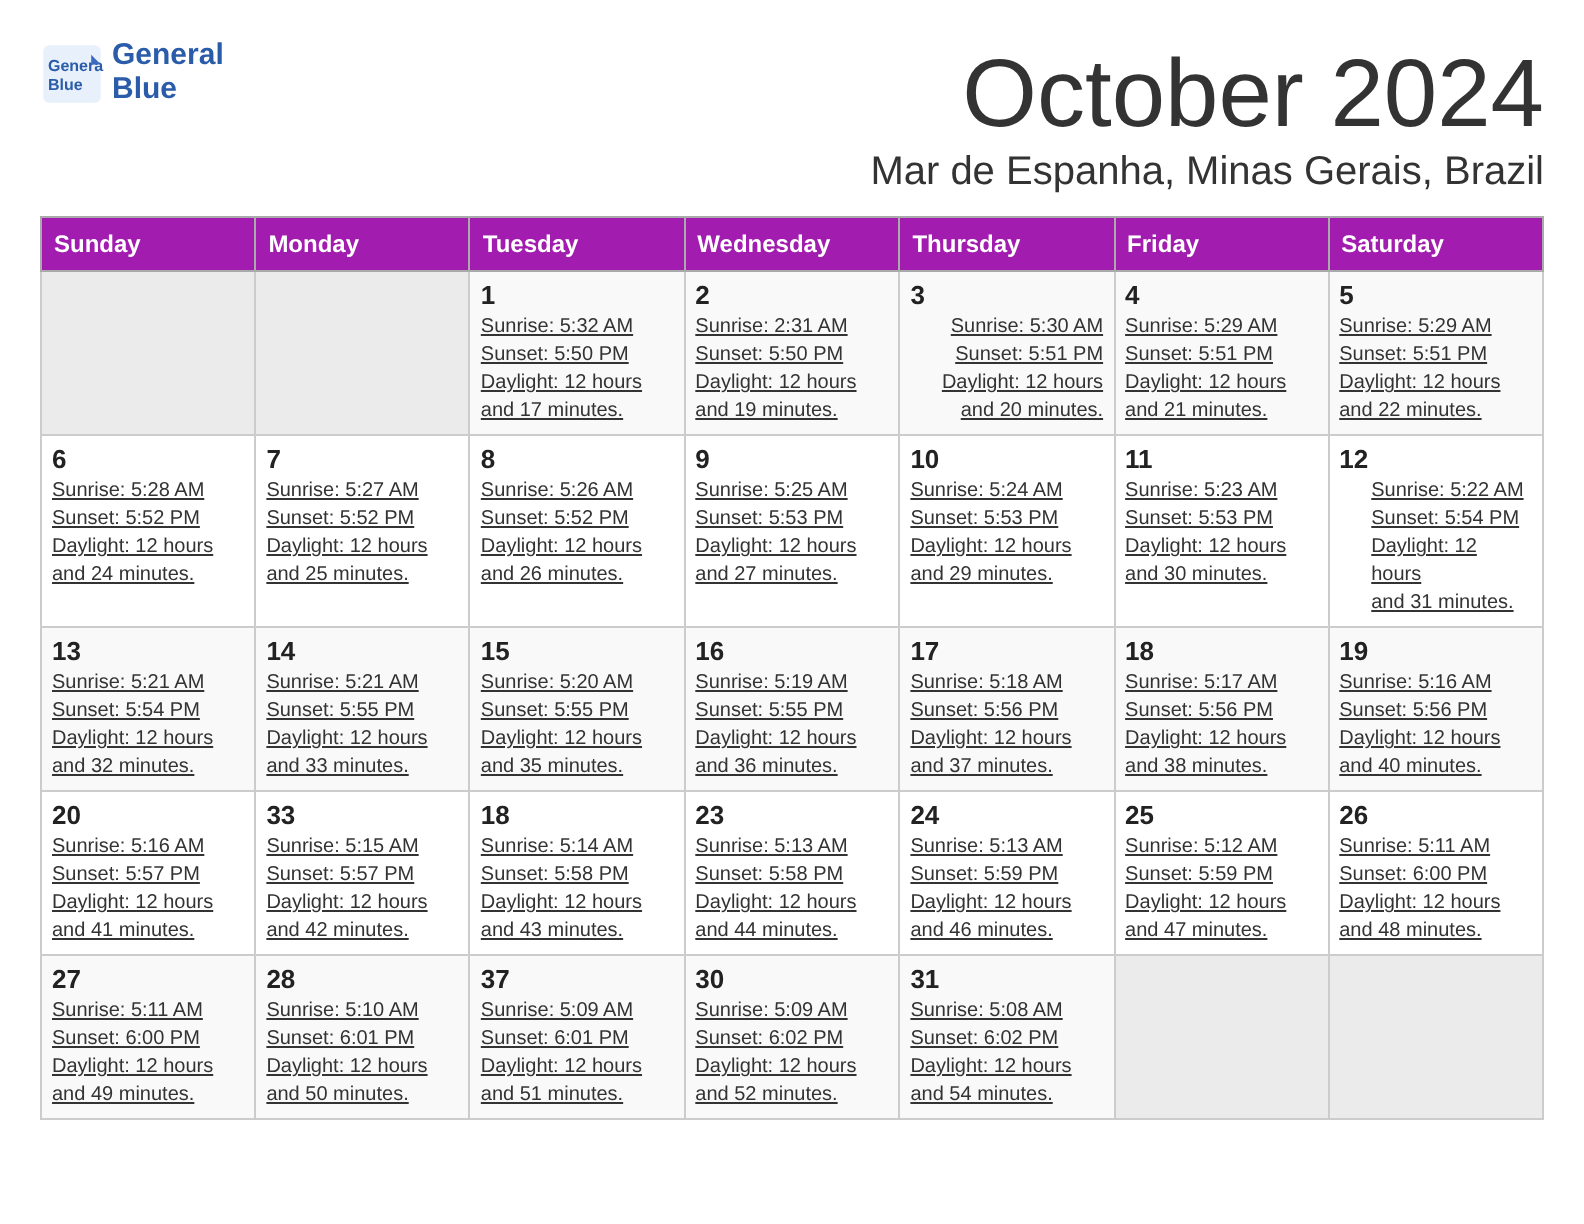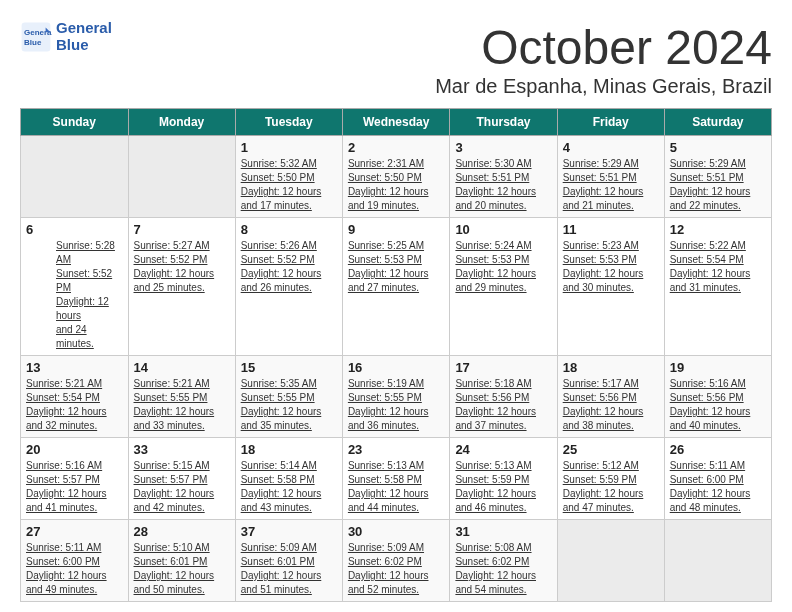--- a/index.html
+++ b/index.html
@@ -36,23 +36,23 @@
     .location-title {
       font-size: 20px;
       color: #333;
     }
     table {
       width: 100%;
       border-collapse: collapse;
       font-size: 11px;
     }
     thead tr th {
-      background-color: #0f766e;
+      background-color: #a21caf;
       color: #fff;
-      text-align: center;
+      text-align: left;
       padding: 6px 6px;
       font-size: 12px;
       font-weight: bold;
       border: 1px solid #aaa;
     }
     tbody tr td {
       border: 1px solid #ccc;
       vertical-align: top;
       padding: 4px 5px;
       min-height: 70px;
@@ -130,21 +130,21 @@
         </td>
         <td>
           <div class="day-number">2</div>
           <div class="day-info" style="white-space: pre-line;">Sunrise: 2:31 AM
 Sunset: 5:50 PM
 Daylight: 12 hours
 and 19 minutes.</div>
         </td>
         <td>
           <div class="day-number">3</div>
-          <div class="day-info" style="white-space: pre-line;">Sunrise: 5:30 AM
+          <div class="day-info" style="white-space: pre-line; text-align: right;">Sunrise: 5:30 AM
 Sunset: 5:51 PM
 Daylight: 12 hours
 and 20 minutes.</div>
         </td>
         <td>
           <div class="day-number">4</div>
           <div class="day-info" style="white-space: pre-line;">Sunrise: 5:29 AM
 Sunset: 5:51 PM
 Daylight: 12 hours
 and 21 minutes.</div>
@@ -153,21 +153,21 @@
           <div class="day-number">5</div>
           <div class="day-info" style="white-space: pre-line;">Sunrise: 5:29 AM
 Sunset: 5:51 PM
 Daylight: 12 hours
 and 22 minutes.</div>
         </td>
       </tr>
       <tr>
         <td>
           <div class="day-number">6</div>
-          <div class="day-info" style="white-space: pre-line; margin-left: 30px;">Sunrise: 5:28 AM
+          <div class="day-info" style="white-space: pre-line;">Sunrise: 5:28 AM
 Sunset: 5:52 PM
 Daylight: 12 hours
 and 24 minutes.</div>
         </td>
         <td>
           <div class="day-number">7</div>
           <div class="day-info" style="white-space: pre-line;">Sunrise: 5:27 AM
 Sunset: 5:52 PM
 Daylight: 12 hours
 and 25 minutes.</div>
@@ -195,21 +195,21 @@
         </td>
         <td>
           <div class="day-number">11</div>
           <div class="day-info" style="white-space: pre-line;">Sunrise: 5:23 AM
 Sunset: 5:53 PM
 Daylight: 12 hours
 and 30 minutes.</div>
         </td>
         <td>
           <div class="day-number">12</div>
-          <div class="day-info" style="white-space: pre-line;">Sunrise: 5:22 AM
+          <div class="day-info" style="white-space: pre-line; margin-left: 16px;">Sunrise: 5:22 AM
 Sunset: 5:54 PM
 Daylight: 12 hours
 and 31 minutes.</div>
         </td>
       </tr>
       <tr>
         <td>
           <div class="day-number">13</div>
           <div class="day-info" style="white-space: pre-line;">Sunrise: 5:21 AM
 Sunset: 5:54 PM
@@ -218,21 +218,21 @@
         </td>
         <td>
           <div class="day-number">14</div>
           <div class="day-info" style="white-space: pre-line;">Sunrise: 5:21 AM
 Sunset: 5:55 PM
 Daylight: 12 hours
 and 33 minutes.</div>
         </td>
         <td>
           <div class="day-number">15</div>
-          <div class="day-info" style="white-space: pre-line;">Sunrise: 5:35 AM
+          <div class="day-info" style="white-space: pre-line;">Sunrise: 5:20 AM
 Sunset: 5:55 PM
 Daylight: 12 hours
 and 35 minutes.</div>
         </td>
         <td>
           <div class="day-number">16</div>
           <div class="day-info" style="white-space: pre-line;">Sunrise: 5:19 AM
 Sunset: 5:55 PM
 Daylight: 12 hours
 and 36 minutes.</div>

